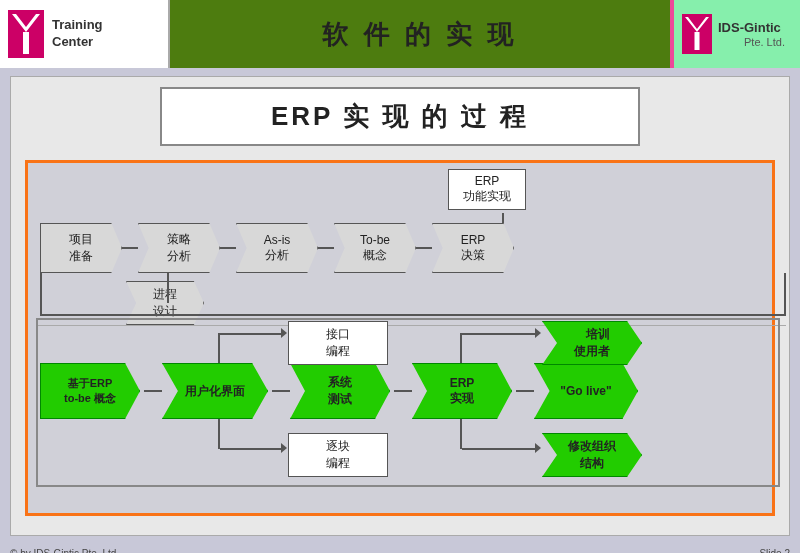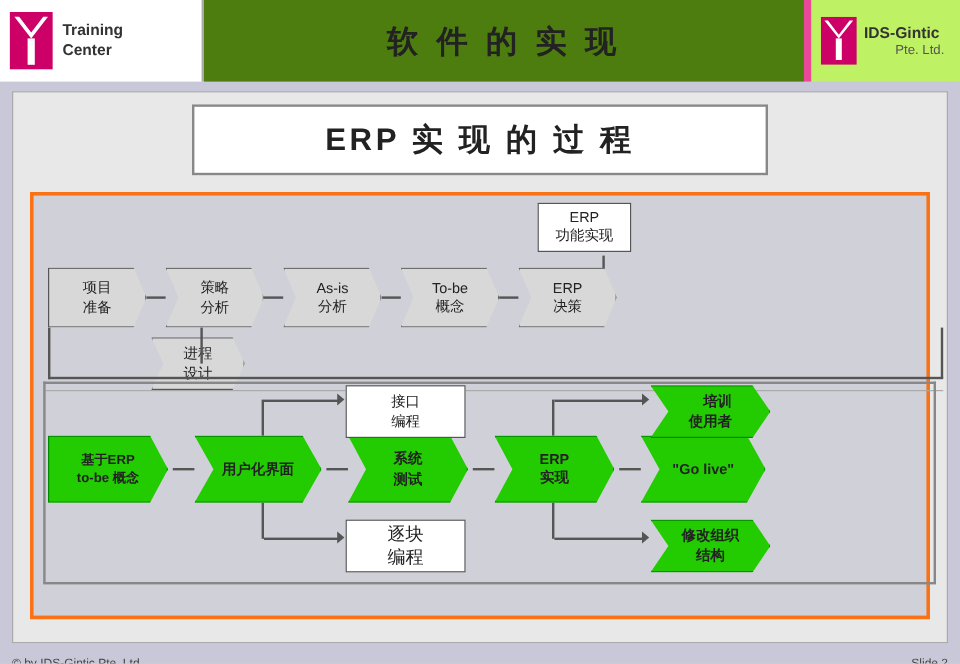--- a/index.html
+++ b/index.html
@@ -48,22 +48,22 @@
       font-weight: bold;
       color: #222;
       letter-spacing: 4px;
       background: #4d7c0f;
     }
     .header-logo-right {
       display: flex;
       align-items: center;
       padding: 4px 8px;
       min-width: 130px;
-      background: #bef264;
-      border-left: 6px solid #ec4899;
+      background: #86efac;
+      border-left: 4px solid #ec4899;
     }
     .logo-right-icon {
       width: 30px;
       height: 40px;
       margin-right: 6px;
       flex-shrink: 0;
     }
     .logo-right-text {
       font-size: 13px;
       font-weight: bold;
@@ -249,21 +249,21 @@
     <div style="position:absolute; top:158px; left:260px; background:white; border:1.5px solid #555; display:flex; align-items:center; justify-content:center; text-align:center; font-size:12px; color:#222; width:100px; height:44px;">
       接口<br>编程
     </div>
 
     <div style="position:absolute; top:256px; left:190px; width:2px; height:30px; background:#555;"></div>
 
     <div style="position:absolute; top:285px; left:192px; width:64px; height:2px; background:#555;"></div>
 
     <div style="position:absolute; top:280px; left:253px; border-left:6px solid #555; border-top:5px solid transparent; border-bottom:5px solid transparent;"></div>
 
-    <div style="position:absolute; top:270px; left:260px; background:white; border:1.5px solid #555; display:flex; align-items:center; justify-content:center; text-align:center; font-size:15px; color:#222; width:100px; height:44px;">
+    <div style="position:absolute; top:270px; left:260px; background:white; border:1.5px solid #555; display:flex; align-items:center; justify-content:center; text-align:center; font-size:12px; color:#222; width:100px; height:44px;">
       逐块<br>编程
     </div>
 
     <div style="position:absolute; top:170px; left:432px; width:2px; height:30px; background:#555;"></div>
 
     <div style="position:absolute; top:170px; left:434px; width:76px; height:2px; background:#555;"></div>
 
     <div style="position:absolute; top:165px; left:507px; border-left:6px solid #555; border-top:5px solid transparent; border-bottom:5px solid transparent;"></div>
 
     <div style="position:absolute; top:158px; left:514px; background:#22cc00; border:1.5px solid #008800; display:flex; align-items:center; justify-content:center; text-align:right; font-size:12px; color:#222; font-weight:bold; width:100px; height:44px; clip-path:polygon(0% 0%, 85% 0%, 100% 50%, 85% 100%, 0% 100%, 15% 50%);">

